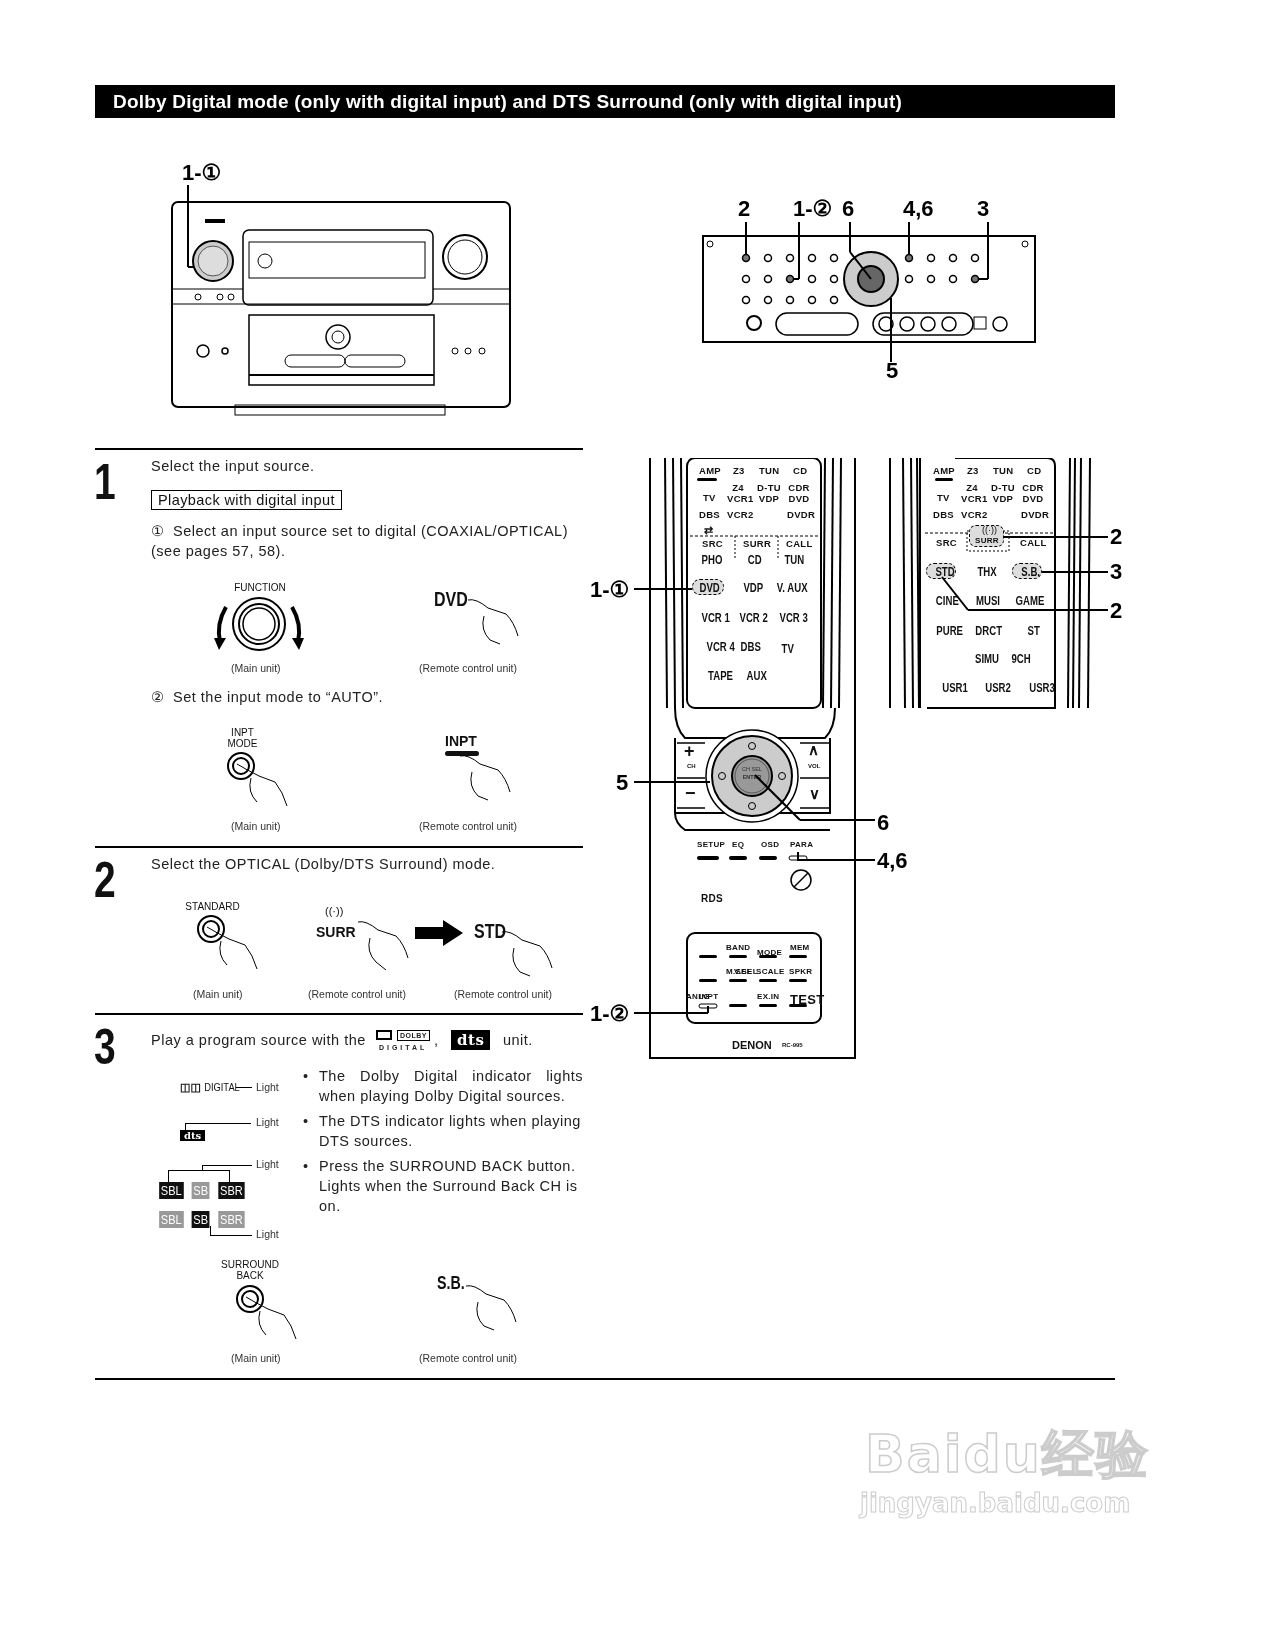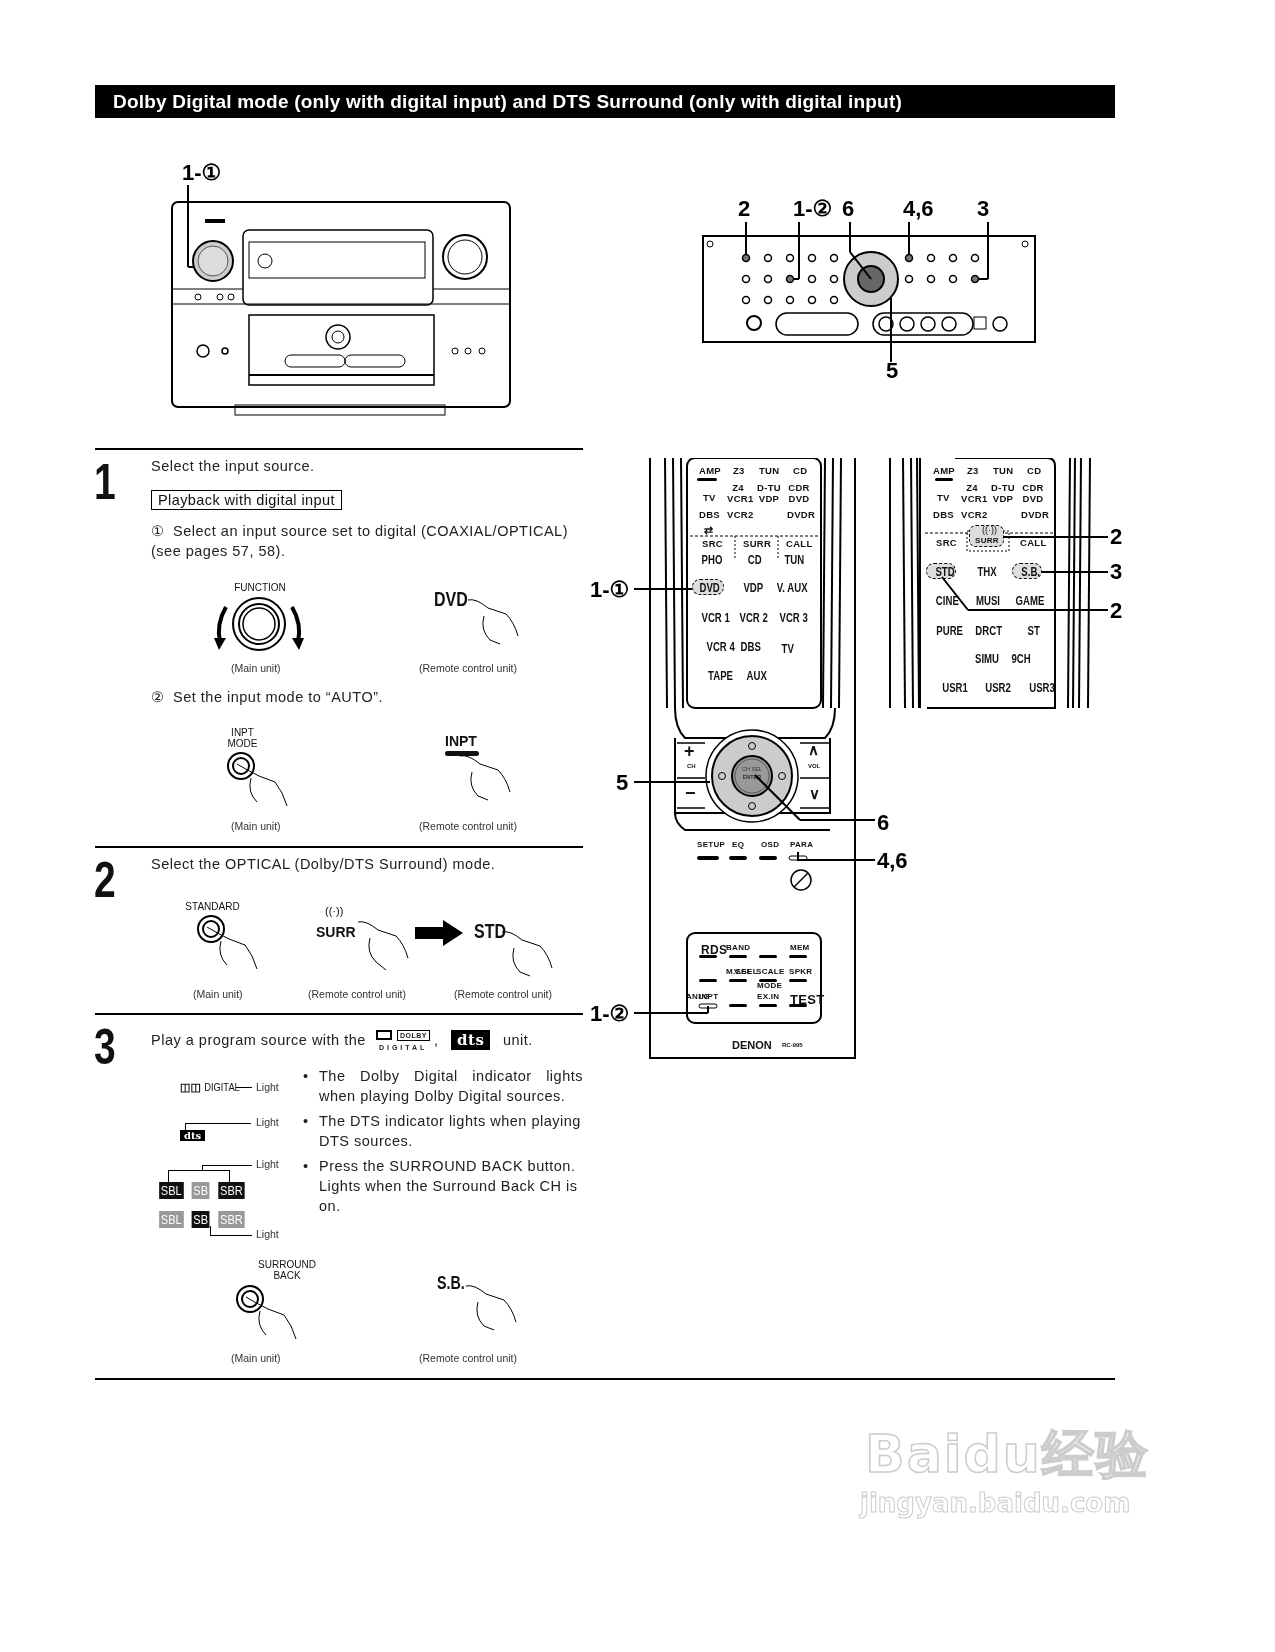--- a/index.html
+++ b/index.html
@@ -241,21 +241,21 @@
   <div class="bullet" style="display:flex;margin-bottom:5px;">
       <span style="width:16px;flex:none;">•</span>
       <span>The DTS indicator lights when playing DTS sources.</span>
     </div>
   <div class="bullet" style="display:flex;">
       <span style="width:16px;flex:none;">•</span>
       <span>Press the SURROUND BACK button. Lights when the Surround Back CH is on.</span>
     </div>
 </div>
 
-<div class="abs lbl" style="left:215px;top:1259px;width:70px;margin-left:37px;">SURROUND BACK</div>
+<div class="abs lbl" style="left:215px;top:1259px;width:70px;">SURROUND BACK</div>
 <svg class="abs" style="left:234px;top:1283px;" width="70" height="60">
   <circle cx="16" cy="16" r="13" fill="none" stroke="#000" stroke-width="2"></circle>
   <circle cx="16" cy="16" r="8" fill="none" stroke="#000" stroke-width="2"></circle>
   <path d="M12 14 Q22 20 34 26 L50 32 Q58 42 62 56 M26 28 Q22 42 32 52" fill="none" stroke="#000" stroke-width="1"></path>
 </svg>
 <div class="abs remote-key" style="left:437px;top:1272px;font-size:19px;transform:scaleX(0.75);transform-origin:left;">S.B.</div>
 <svg class="abs" style="left:464px;top:1282px;" width="55" height="50">
   <path d="M2 4 Q10 2 22 12 L40 18 Q48 26 52 40 M14 20 Q10 34 20 44 L30 48" fill="none" stroke="#000" stroke-width="1"></path>
 </svg>
 <div class="abs cap" style="left:231px;top:1352px;">(Main unit)</div>
@@ -358,23 +358,23 @@
 <div class="abs" style="left:737px;top:765px;width:30px;text-align:center;font-size:5.5px;color:#333;line-height:8px;">
   <div>CH SEL</div>
     <div style="font-weight:bold;">ENTER</div>
 </div>
 
 <div class="abs remote-key rk-small" style="left:697px;top:840px;font-size:8px;">SETUP</div>
 <div class="abs remote-key rk-small" style="left:732px;top:840px;font-size:8px;">EQ</div>
 <div class="abs remote-key rk-small" style="left:761px;top:840px;font-size:8px;">OSD</div>
 <div class="abs remote-key rk-small" style="left:790px;top:840px;font-size:8px;">PARA</div>
 
-<div class="abs remote-key rk-small" style="left:701px;top:943px;font-size:12px;">RDS</div>
+<div class="abs remote-key rk-small" style="left:701px;top:893px;font-size:10px;">RDS</div>
 <div class="abs remote-key rk-small" style="left:726px;top:943px;font-size:8px;">BAND</div>
-<div class="abs remote-key rk-small" style="left:757px;top:981px;font-size:8px;">MODE</div>
+<div class="abs remote-key rk-small" style="left:757px;top:948px;font-size:8px;">MODE</div>
 <div class="abs remote-key rk-small" style="left:790px;top:943px;font-size:8px;">MEM</div>
 <div class="abs remote-key rk-small" style="left:698px;top:967px;font-size:8px;margin-left:36px;">V.SEL</div>
 <div class="abs remote-key rk-small" style="left:726px;top:967px;font-size:8px;">M.SEL</div>
 <div class="abs remote-key rk-small" style="left:756px;top:967px;font-size:8px;">SCALE</div>
 <div class="abs remote-key rk-small" style="left:789px;top:967px;font-size:8px;">SPKR</div>
 <div class="abs remote-key rk-small" style="left:699px;top:992px;font-size:8px;">INPT</div>
 <div class="abs remote-key rk-small" style="left:686px;top:992px;font-size:8px;">ANLG</div>
 <div class="abs remote-key rk-small" style="left:757px;top:992px;font-size:8px;">EX.IN</div>
 <div class="abs remote-key rk-small" style="left:790px;top:992px;font-size:13px;">TEST</div>
 

